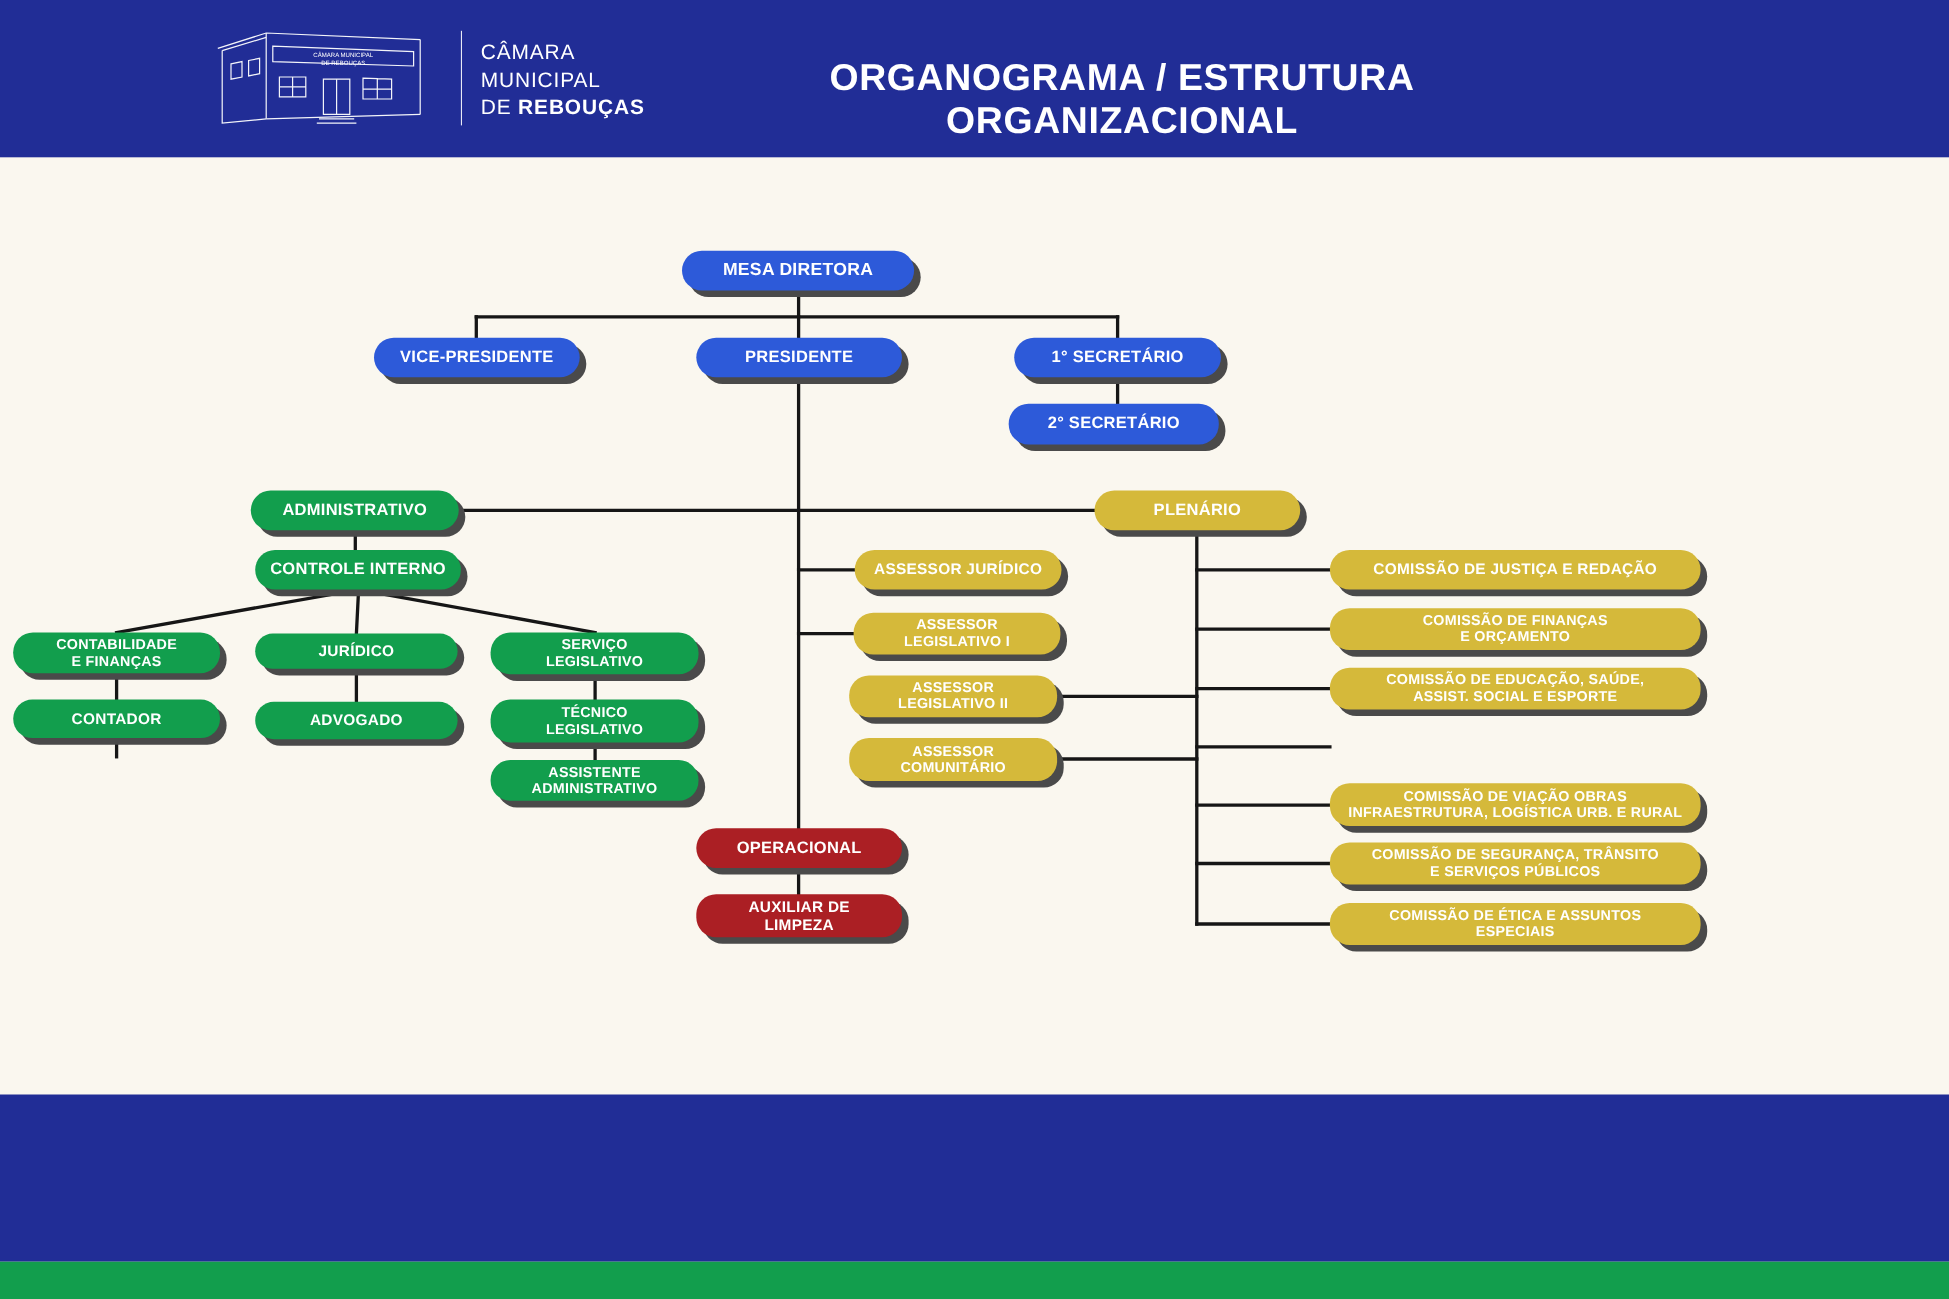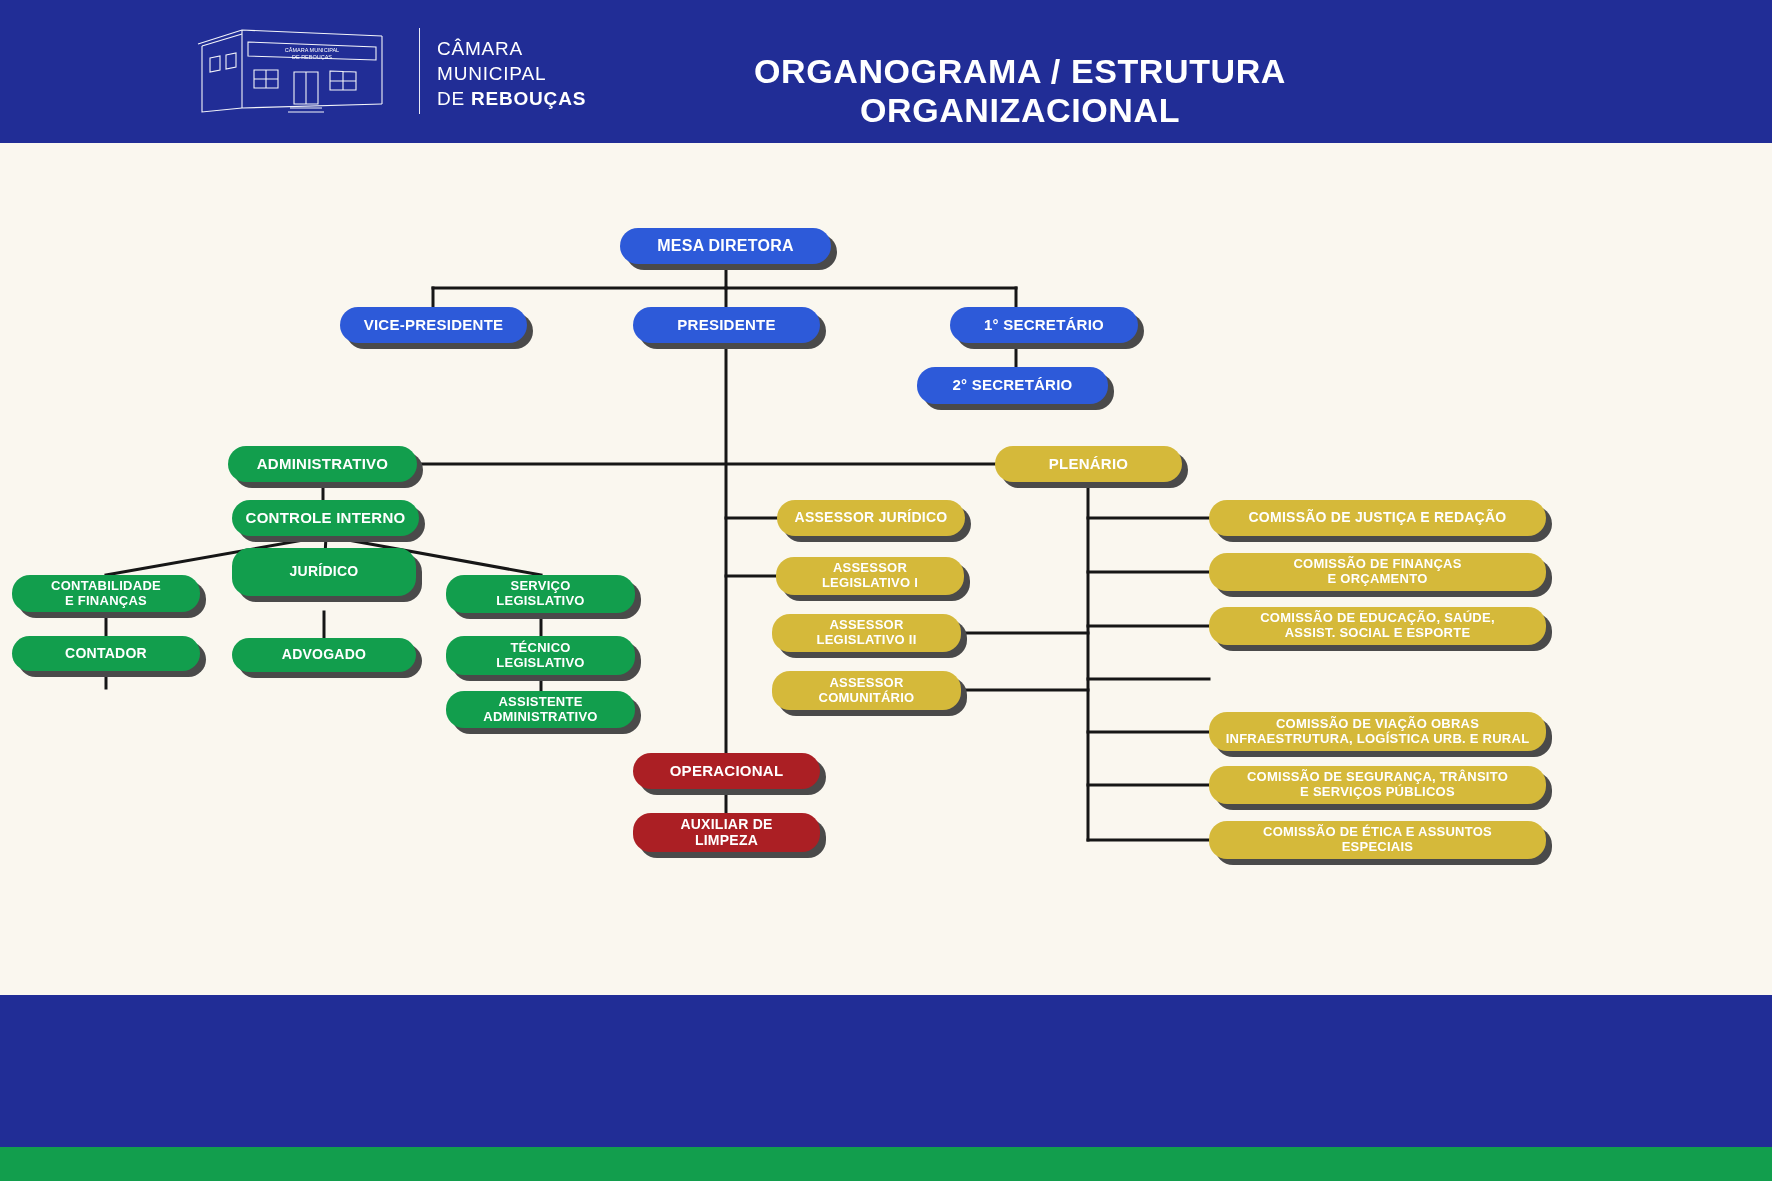--- a/index.html
+++ b/index.html
@@ -156,38 +156,38 @@
 
   <div class="node blue fs16" style="left:620px;top:228px;width:211px;height:36px">
     <span class="ln">MESA DIRETORA</span>
   </div>
   <div class="node blue fs15" style="left:340px;top:307px;width:187px;height:36px">
     <span class="ln">VICE-PRESIDENTE</span>
   </div>
   <div class="node blue fs15" style="left:633px;top:307px;width:187px;height:36px">
     <span class="ln">PRESIDENTE</span>
   </div>
-  <div class="node blue fs15" style="left:950px;top:307px;width:188px;height:36px">
+  <div class="node blue fs15" style="left:922px;top:307px;width:188px;height:36px">
     <span class="ln">1° SECRETÁRIO</span>
   </div>
   <div class="node blue fs15" style="left:917px;top:367px;width:191px;height:37px">
     <span class="ln">2° SECRETÁRIO</span>
   </div>
 
   <div class="node green fs15" style="left:228px;top:446px;width:189px;height:36px">
     <span class="ln">ADMINISTRATIVO</span>
   </div>
   <div class="node green fs15" style="left:232px;top:500px;width:187px;height:36px">
     <span class="ln">CONTROLE INTERNO</span>
   </div>
   <div class="node green fs13" style="left:12px;top:575px;width:188px;height:37px">
     <span class="ln">CONTABILIDADE</span>
     <span class="ln">E FINANÇAS</span>
   </div>
-  <div class="node green fs14" style="left:232px;top:548px;width:184px;height:48px">
+  <div class="node green fs14" style="left:232px;top:576px;width:184px;height:32px">
     <span class="ln">JURÍDICO</span>
   </div>
   <div class="node green fs13" style="left:446px;top:575px;width:189px;height:38px">
     <span class="ln">SERVIÇO</span>
     <span class="ln">LEGISLATIVO</span>
   </div>
   <div class="node green fs14" style="left:12px;top:636px;width:188px;height:35px">
     <span class="ln">CONTADOR</span>
   </div>
   <div class="node green fs14" style="left:232px;top:638px;width:184px;height:34px">

